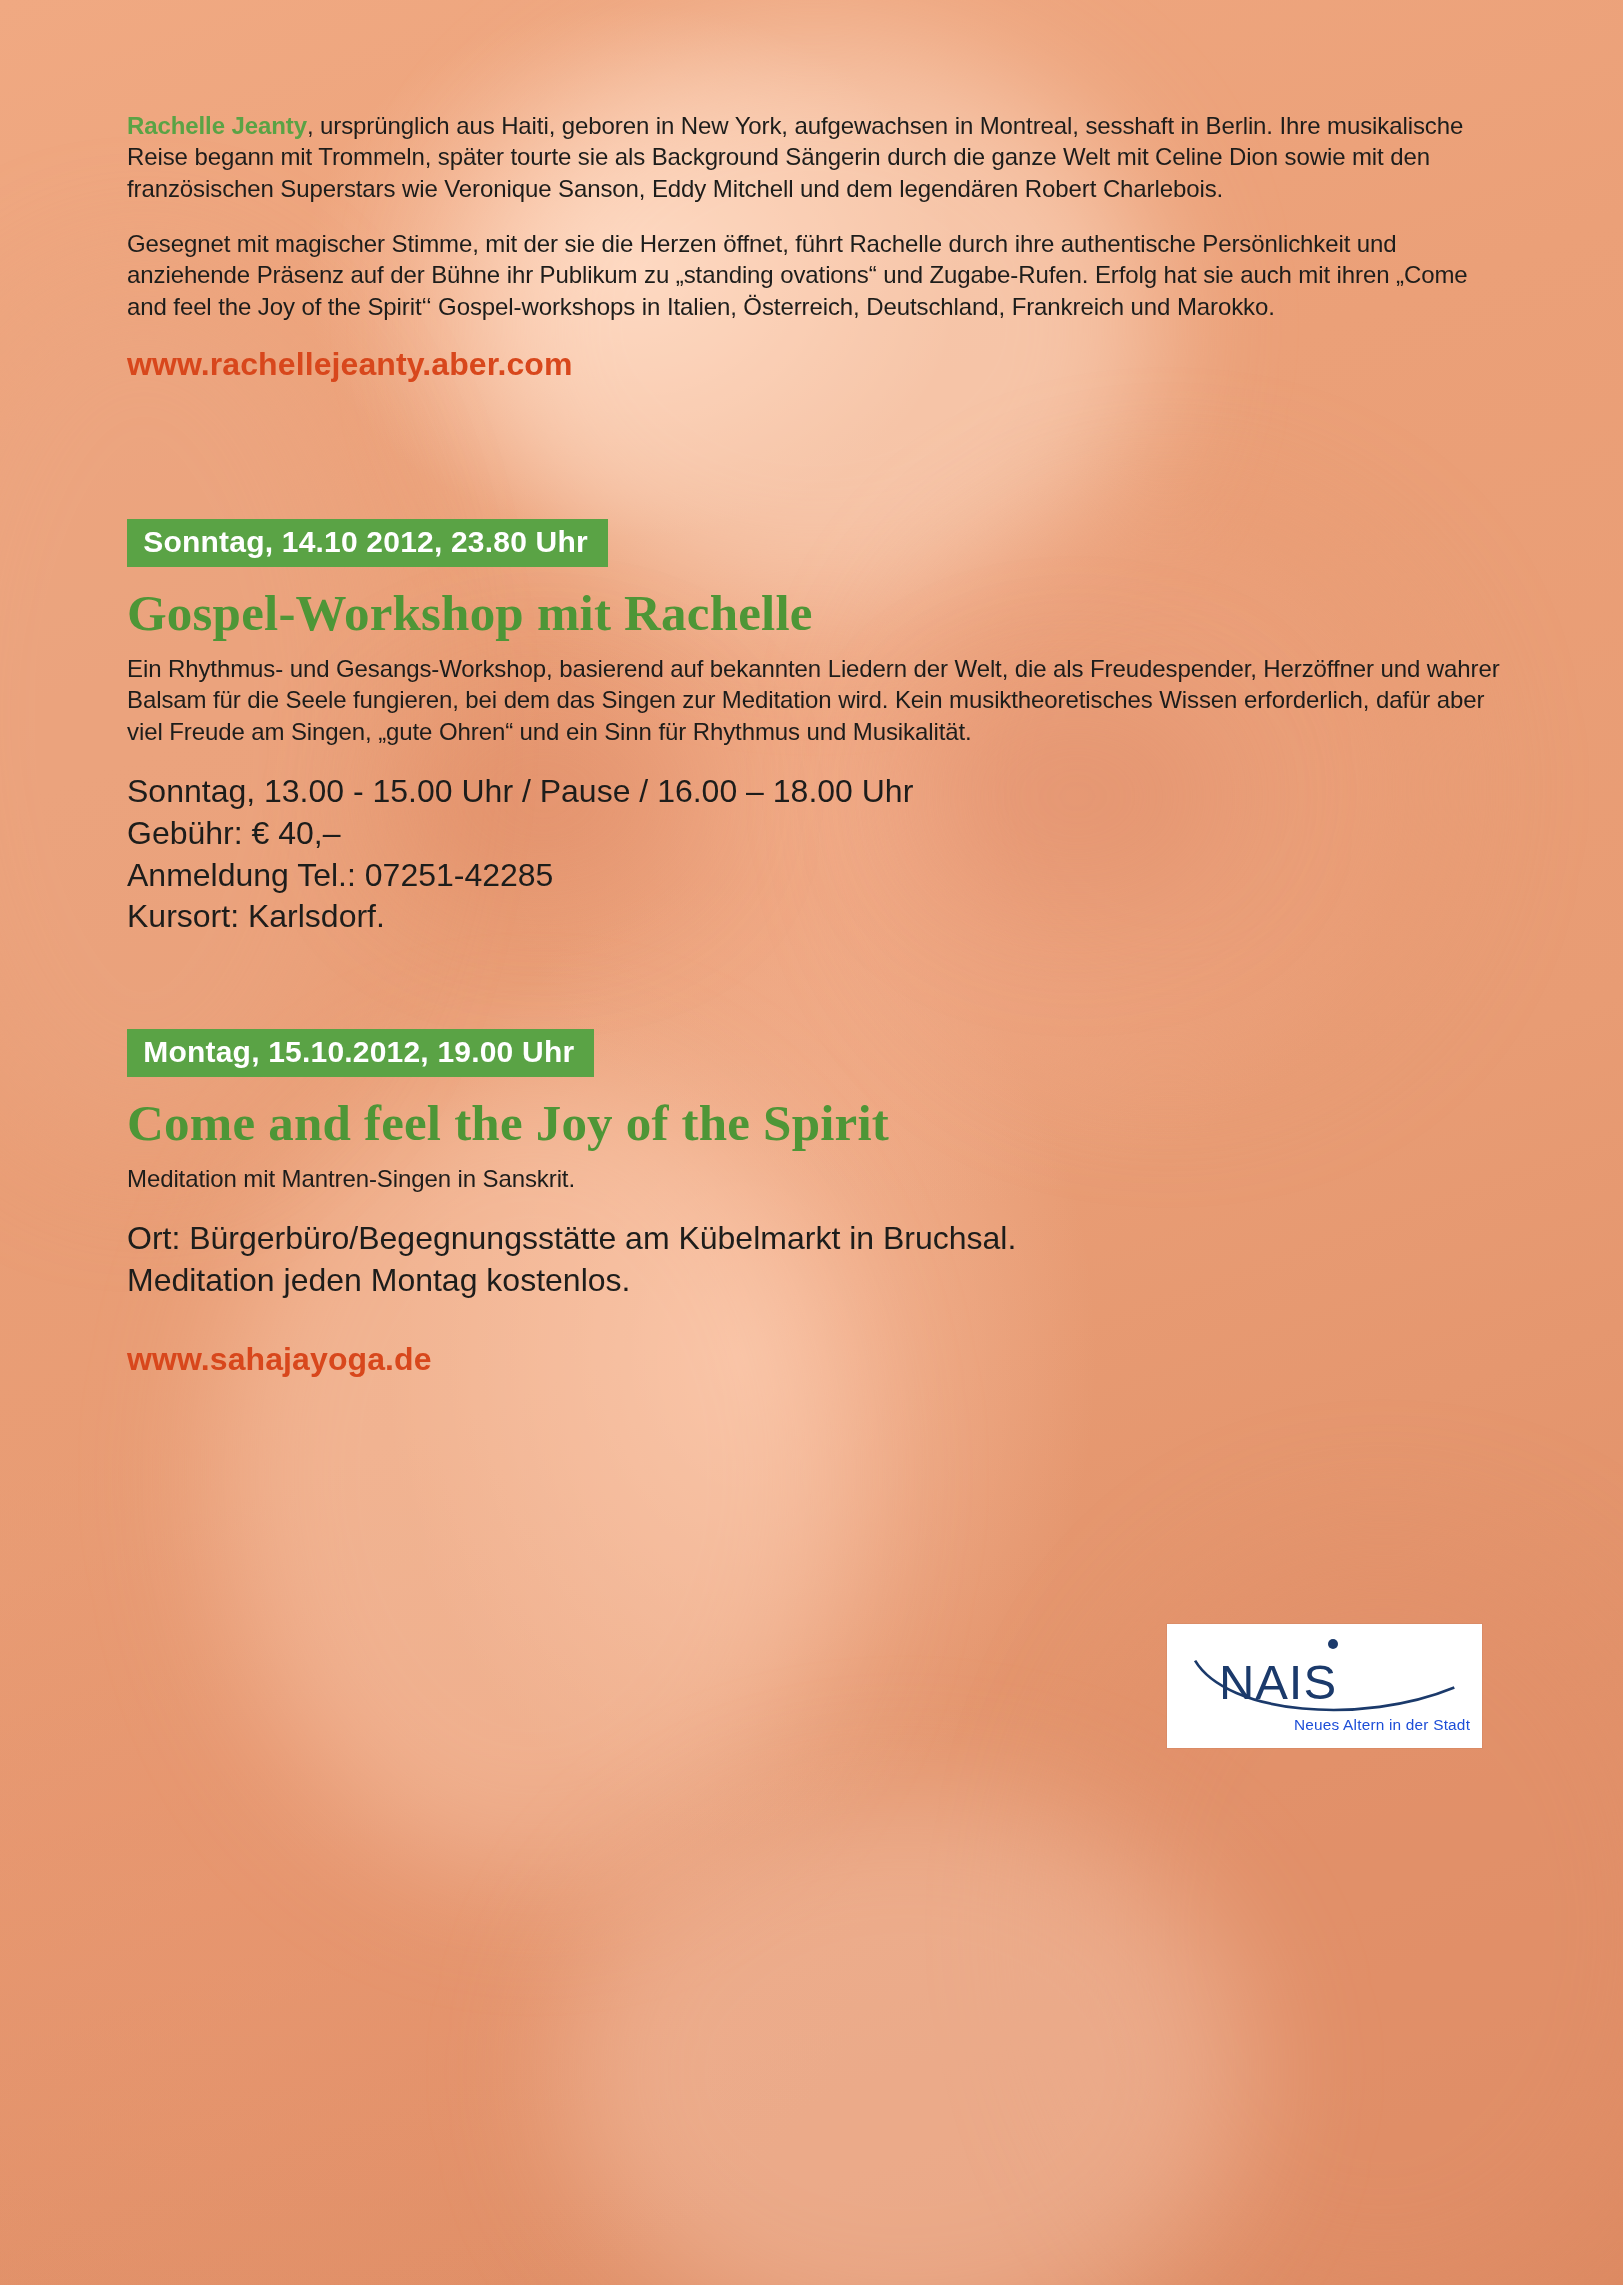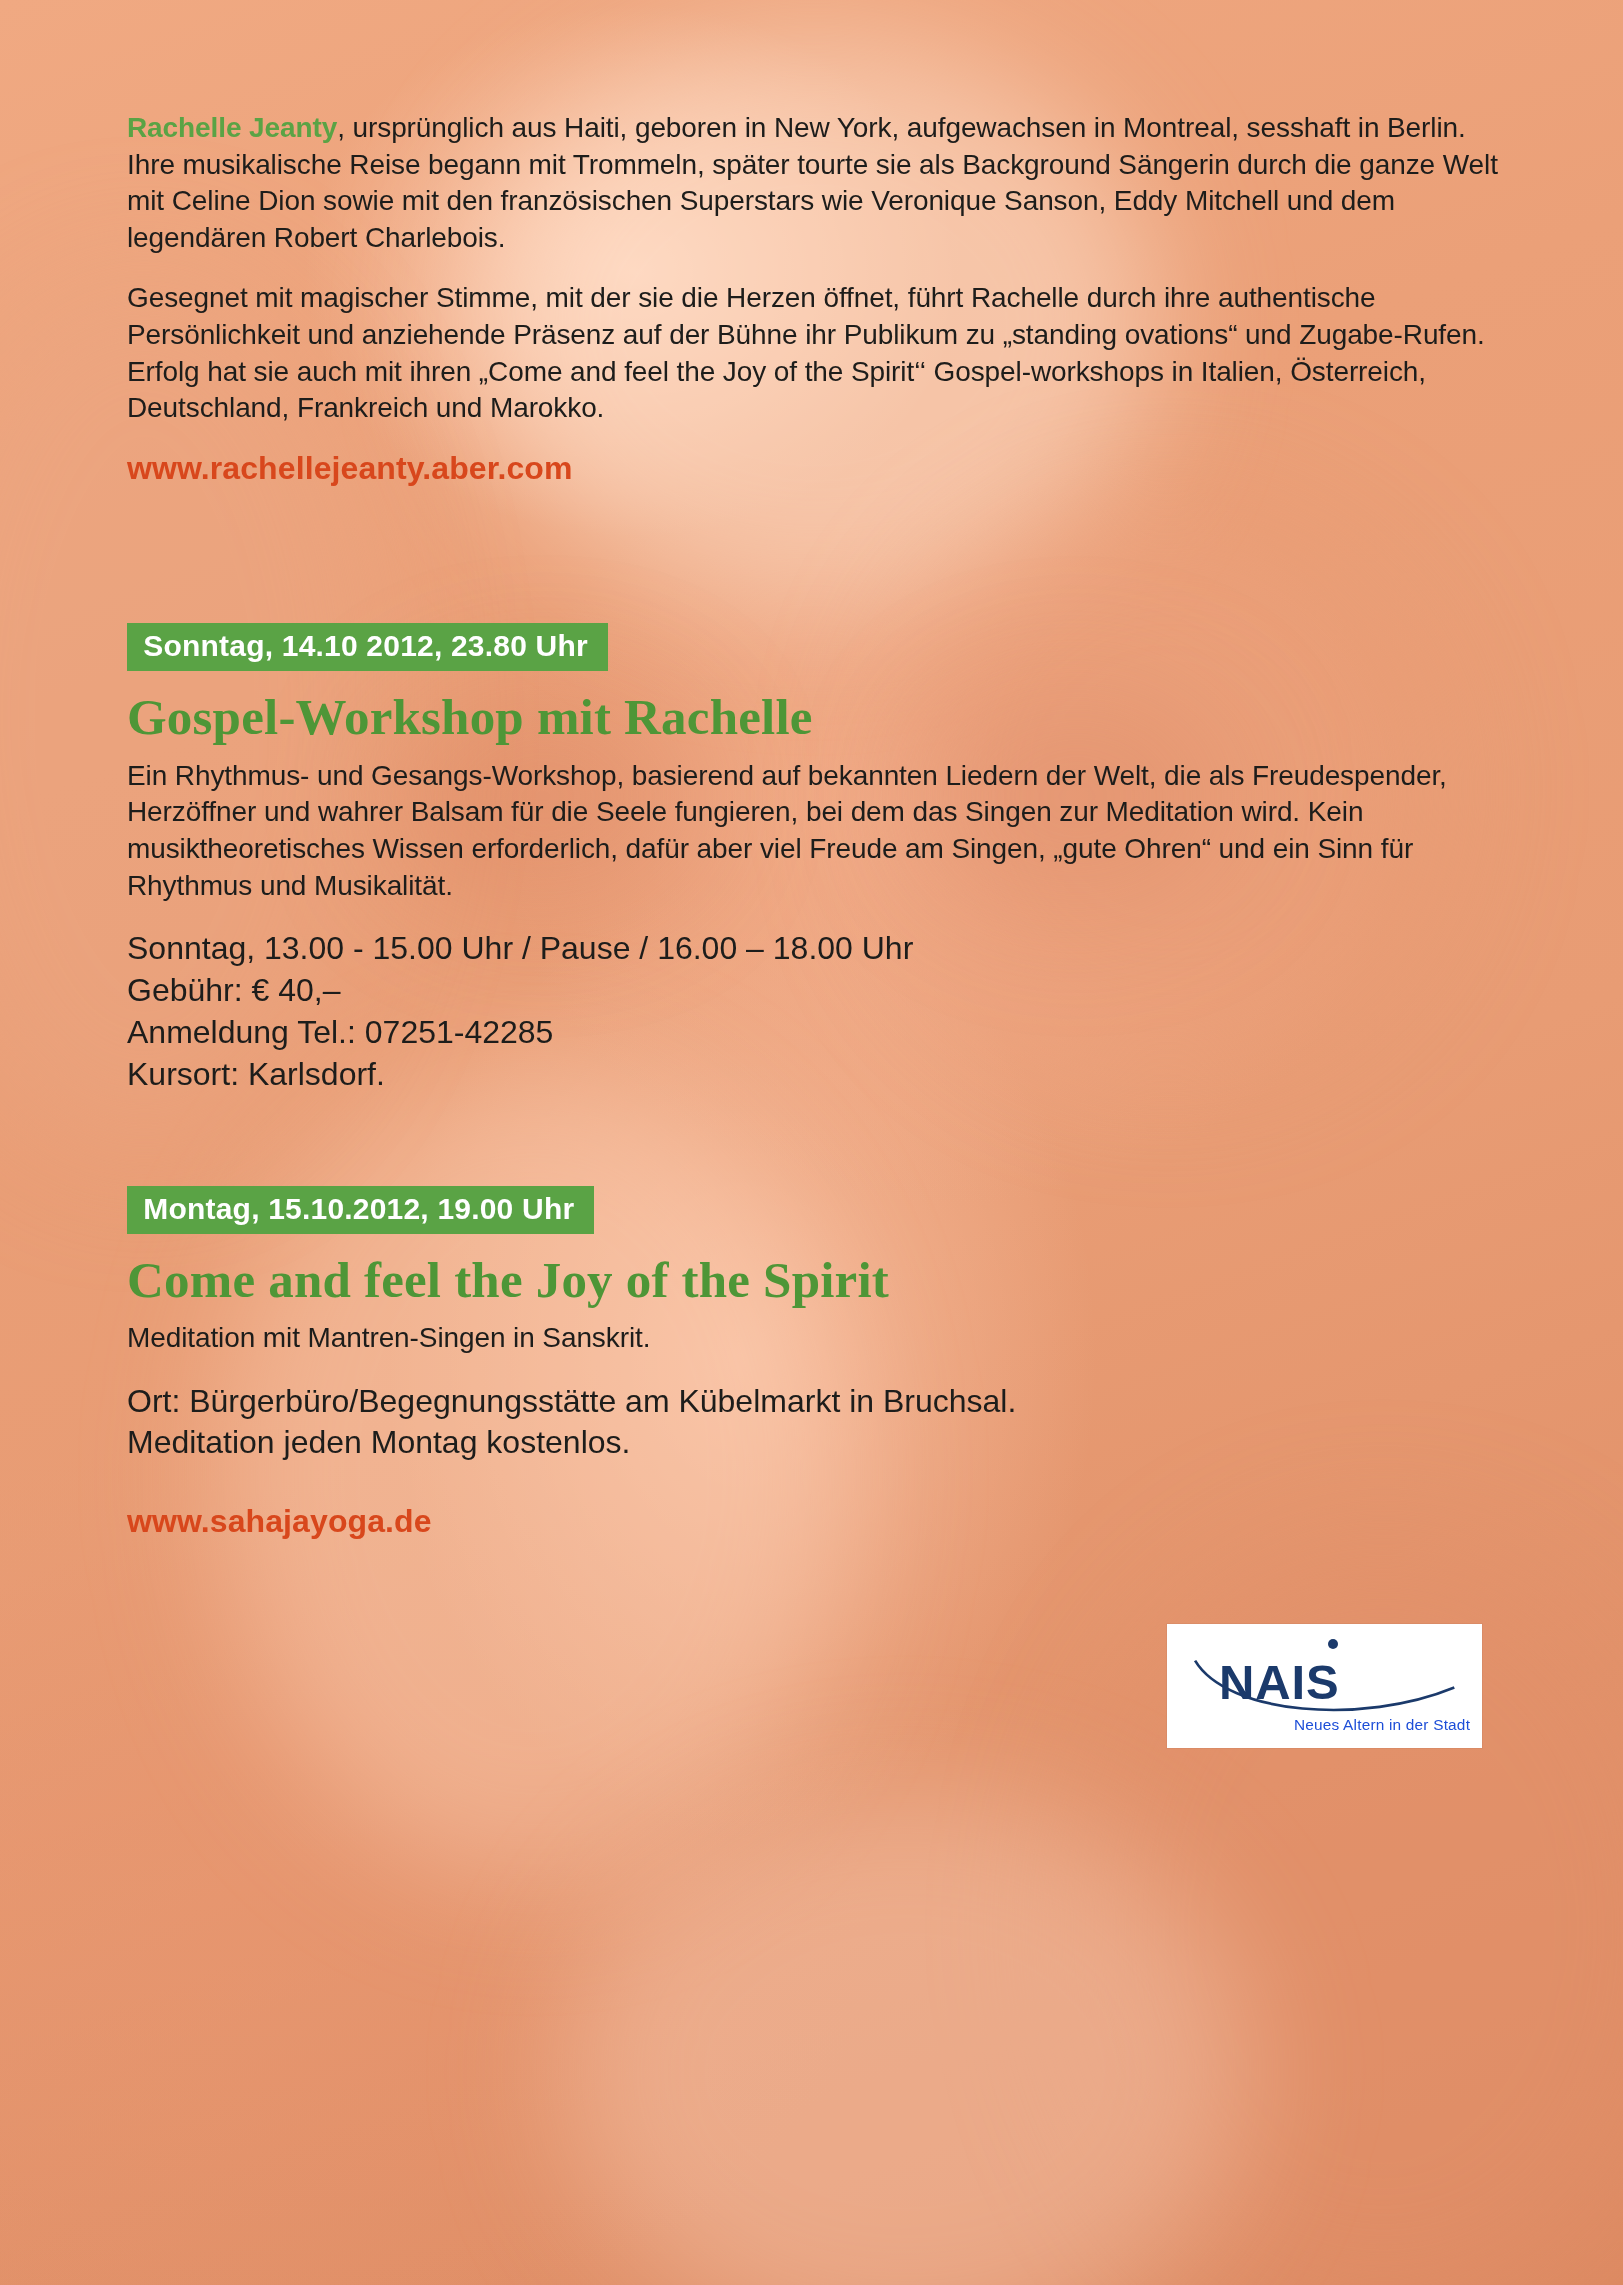--- a/index.html
+++ b/index.html
@@ -46,21 +46,21 @@
   .content {
     position: absolute;
     left: 127px;
     top: 0;
     width: 1375px;
   }
 
   p {
     margin: 0 0 23.5px 0;
     color: #1d1d1b;
-    font-size: 28px;
+    font-size: 24px;
     line-height: 1.31;
     letter-spacing: -0.1px;
   }
 
   .name-green {
     color: #5aa345;
     font-weight: bold;
   }
 
   .url {
@@ -116,21 +116,21 @@
     position: relative;
     width: 100%;
     height: 100%;
   }
   .nais-word {
     position: absolute;
     left: 52px;
     top: 34px;
     color: #1b3a6b;
     font-family: "Liberation Sans", sans-serif;
-    font-weight: bold;
+    font-weight: normal;
     font-size: 49px;
     letter-spacing: 0.9px;
     line-height: 1;
   }
   .nais-sub {
     position: absolute;
     left: 127px;
     top: 92px;
     color: #1d4ed8;
     font-size: 15.4px;

